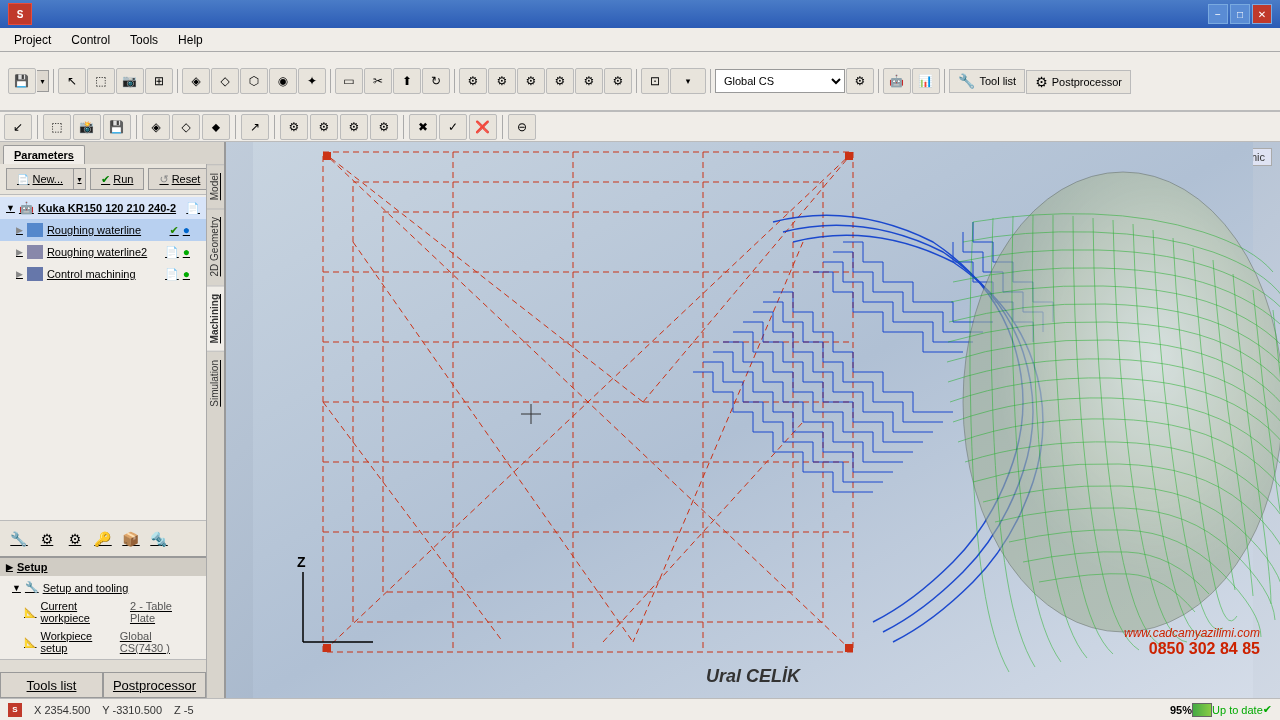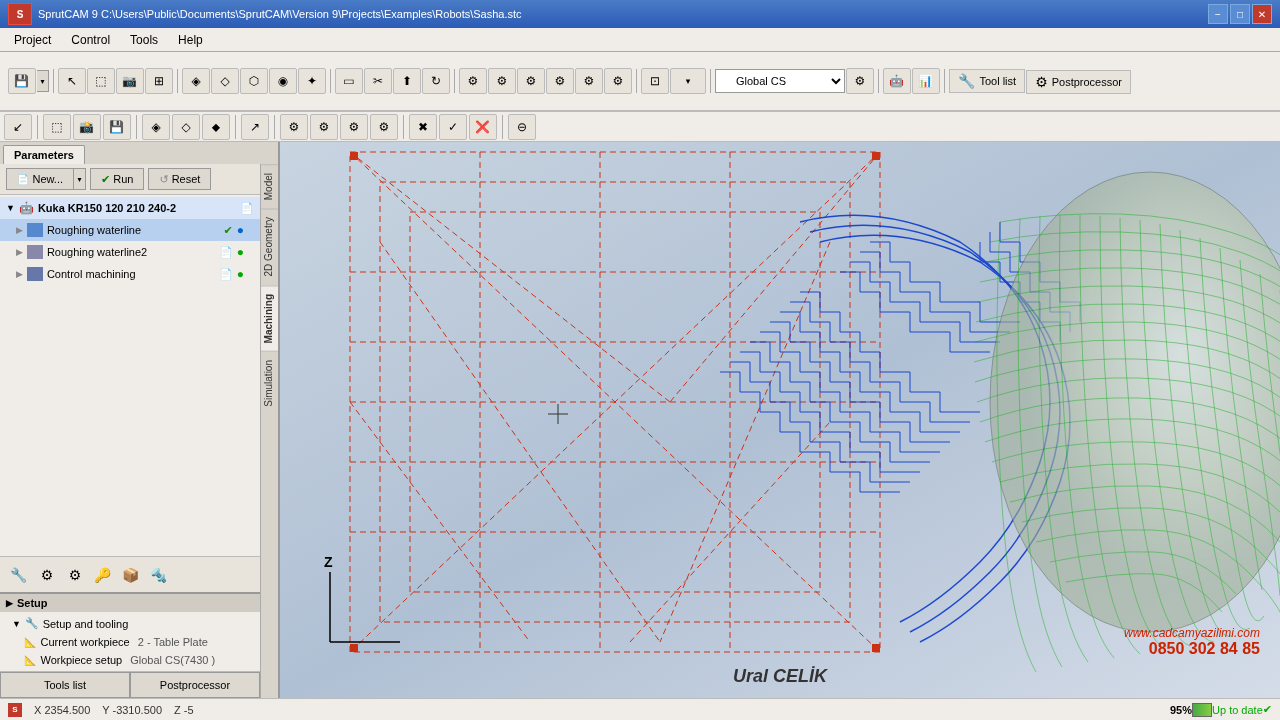--- a/index.html
+++ b/index.html
@@ -58,21 +58,21 @@
       border-radius: 2px;
       display: flex; align-items: center; justify-content: center;
       cursor: pointer; font-size: 12px;
       flex-shrink: 0;
     }
     .tb-separator { width: 1px; height: 24px; background: #aaa; margin: 0 3px; }
     .tb-group { display: flex; align-items: center; gap: 1px; }
     .cs-dropdown {
       height: 24px; width: 130px;
       border: 1px solid #999; background: white;
-      padding: 0 16px; font-size: 11px;
+      padding: 0 4px; font-size: 11px;
     }
     .tool-label-btn {
       height: 24px; padding: 0 8px;
       background: #e8e4dc; border: 1px solid #bbb;
       cursor: pointer; font-size: 11px; display: flex; align-items: center; gap: 4px;
     }
 
     
     #toolbar-row2 {
       height: 30px;
@@ -84,25 +84,26 @@
     }
 
     
     #main {
       display: flex;
       height: calc(720px - 28px - 24px - 60px - 30px - 22px);
     }
 
     
     #left-panel {
-      width: 280px;
+      width: 226px;
       background: #f0ede8;
       border-right: 2px solid #999;
       display: flex; flex-direction: column;
       flex-shrink: 0;
+      text-decoration: underline;
     }
 
     
     #panel-tabs {
       display: flex; gap: 2px;
       padding: 3px 3px 0;
       background: #d8d4cc;
     }
     .panel-tab {
       padding: 3px 10px;
@@ -213,22 +214,22 @@
 
     
     #bottom-buttons {
       display: flex; gap: 0;
       border-top: 1px solid #bbb;
       background: #e0dcd4;
     }
     .bottom-btn {
       flex: 1; height: 26px;
       background: #ddd8d0; border: 1px solid #999;
-      cursor: pointer; font-size: 11px;
-      display: flex; align-items: center; justify-content: center;
+      cursor: pointer; font-size: 13px;
+      display: flex; align-items: center; justify-content: center; margin-top: 12px;
     }
 
     
     #viewport {
       flex: 1;
       background: linear-gradient(135deg, #c0ccda 0%, #a8b8cc 40%, #d0d8e4 100%);
       position: relative;
       overflow: hidden;
     }
 
@@ -274,21 +275,20 @@
     .toolbar-row { display: flex; align-items: center; gap: 1px; padding: 2px 4px; }
   </style>
 </head>
 <body>
 
 <div id="titlebar">
   <div class="title-left">
     <div class="logo-box">
       <span>S</span>
     </div>
-    <span style="font-size:11px;">SprutCAM 9  C:\Users\Public\Documents\SprutCAM\Version 9\Projects\Examples\Robots\Sasha.stc</span>
   </div>
   <div class="win-controls">
     <div class="win-btn">−</div>
     <div class="win-btn">□</div>
     <div class="win-btn close-btn">✕</div>
   </div>
 </div>
 
 <div id="menubar">
   <div class="menu-item">Project</div>

